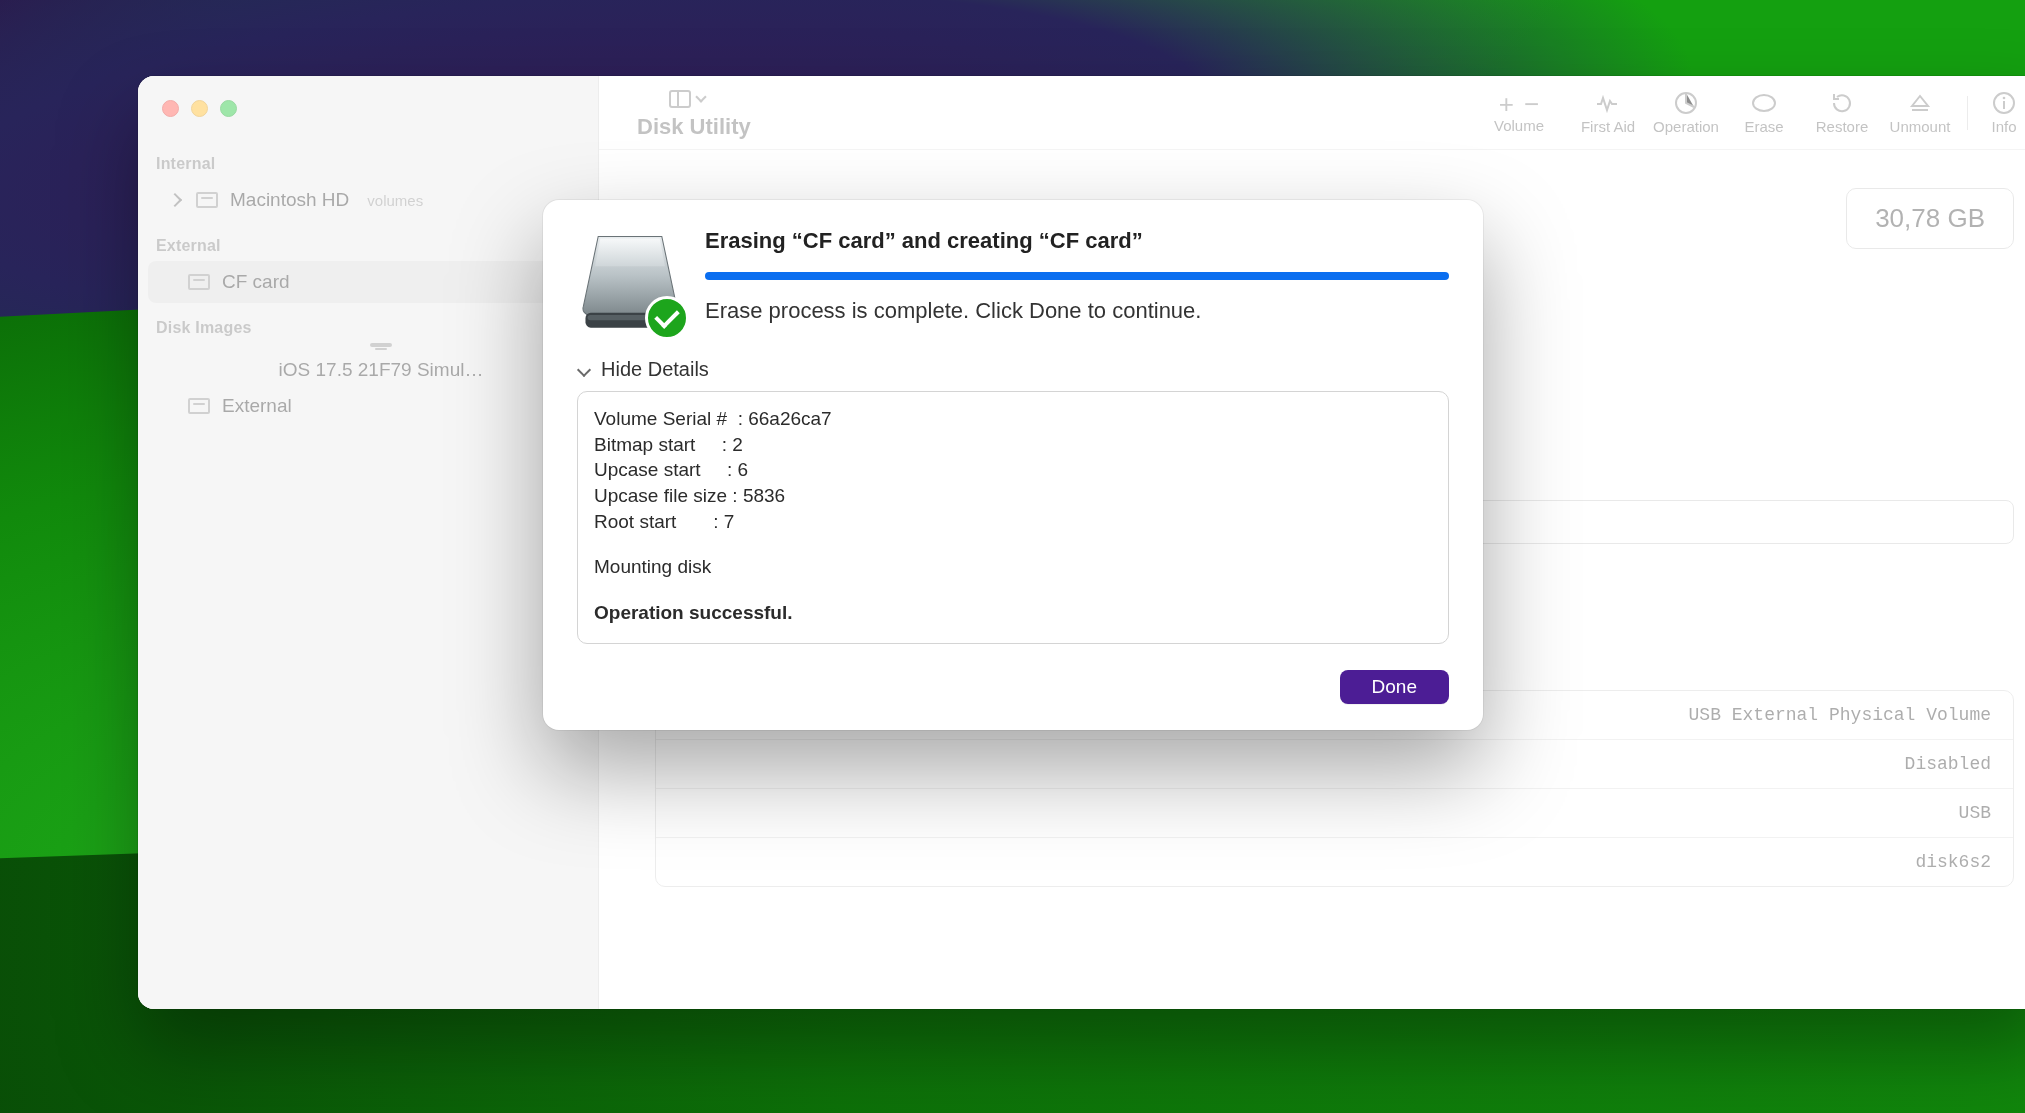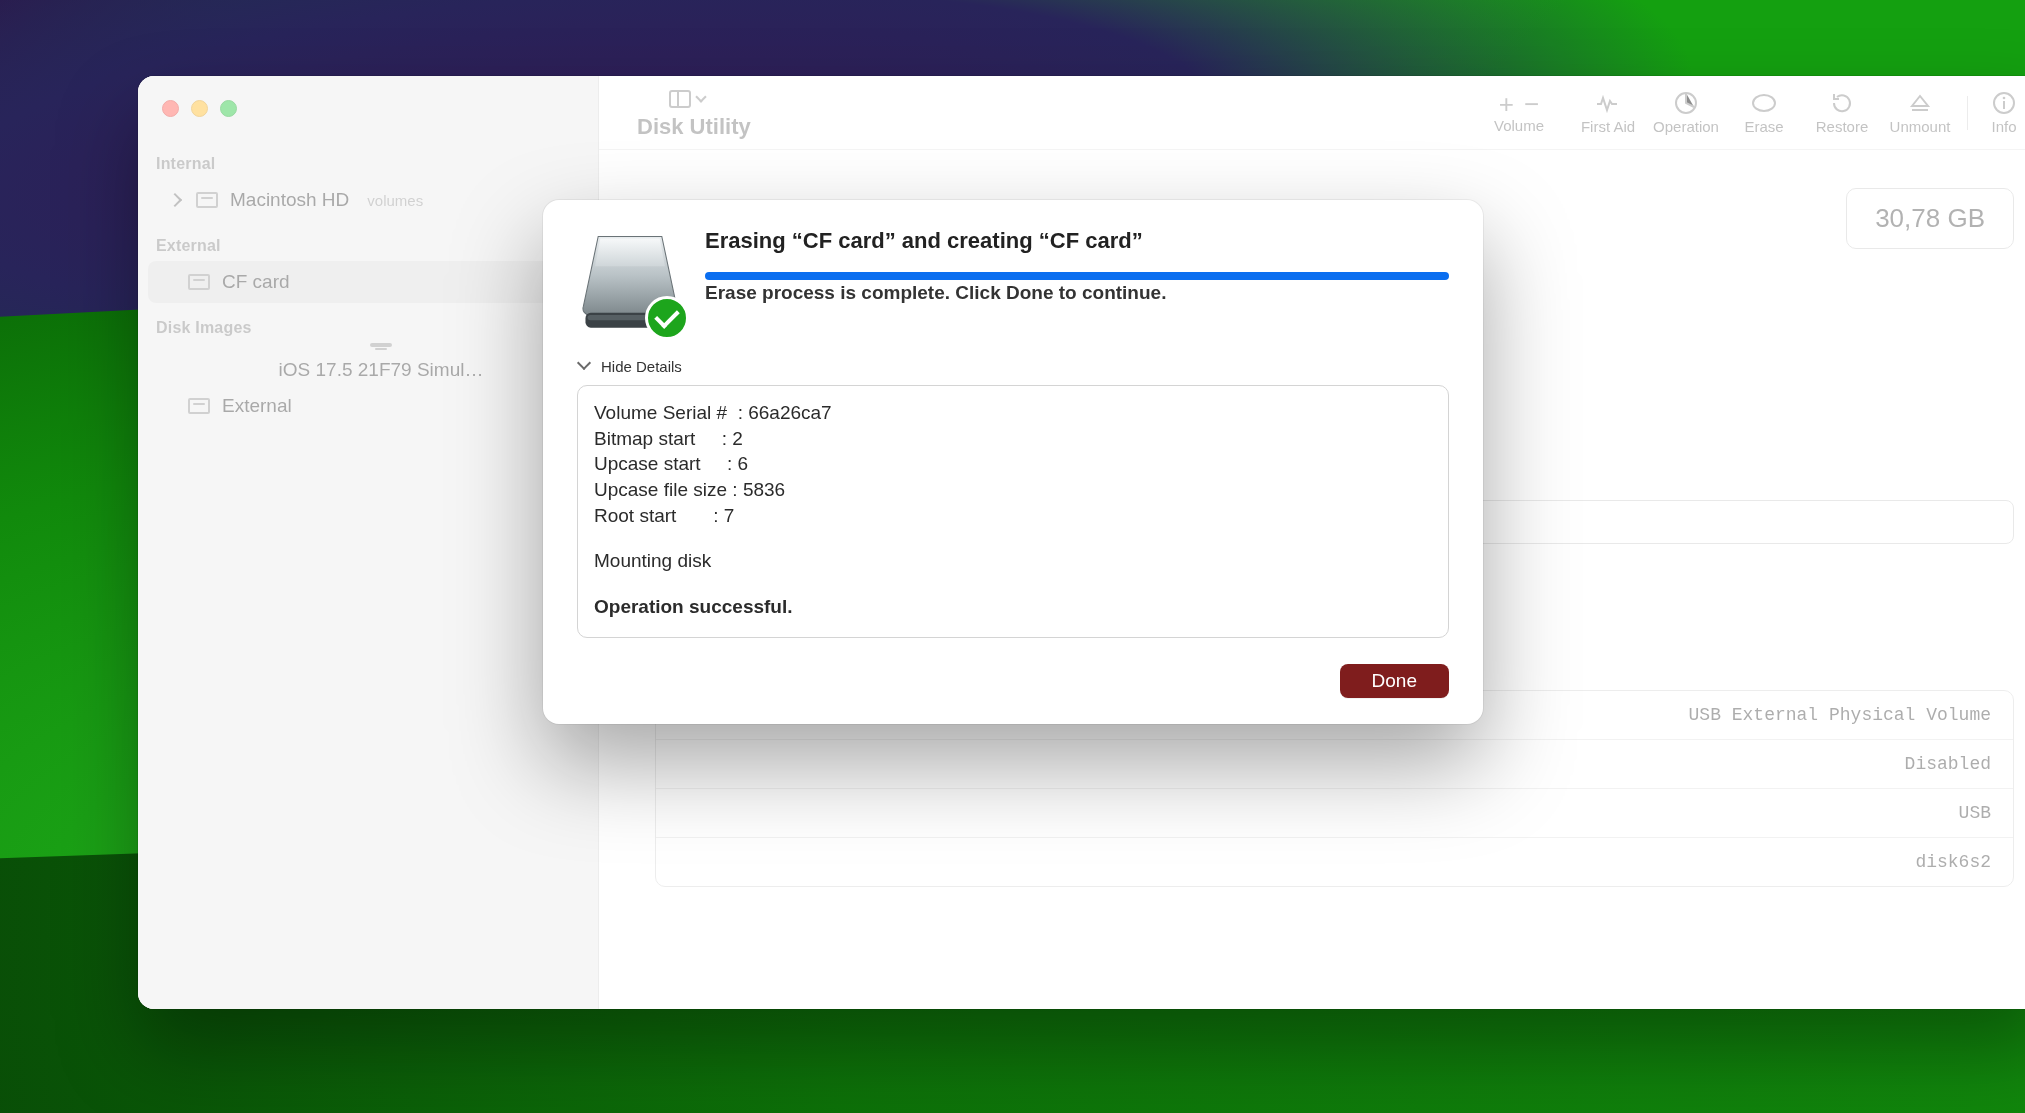--- a/index.html
+++ b/index.html
@@ -87,30 +87,30 @@
     z-index:10; padding:28px 34px 26px 34px;}
   .sheet-top{ display:flex; gap:22px; align-items:flex-start;}
   .drive-icon{ width:106px; height:106px; position:relative;}
   .drive-icon svg{width:100%;height:100%;}
   .chk{ position:absolute; right:-6px; bottom:-6px; width:44px;height:44px;border-radius:50%;
     background:#1da51c; border:3px solid #fff; display:flex;align-items:center;justify-content:center;}
   .chk::after{content:"";width:18px;height:10px;border-left:4px solid #fff;border-bottom:4px solid #fff;
     transform:rotate(-45deg);margin-top:-4px;}
   .sheet-hd{ font-size:22px; font-weight:700; color:#222; }
   .prog{ margin-top:18px; height:8px; border-radius:4px; background:#0a6ef0;}
-  .prog-msg{ margin-top:2px; font-size:19px; color:#333;font-weight:bold;}
-  .hide-row{ display:flex; gap:12px; margin:24px 0 10px 2px; font-size:15px; color:#333;}
+  .prog-msg{ margin-top:18px; font-size:22px; color:#333;}
+  .hide-row{ display:flex; align-items:center; gap:12px; margin:24px 0 10px 2px; font-size:20px; color:#333;}
   .hide-row .chev{width:10px;height:10px;border-right:2px solid #6a6a6a;border-bottom:2px solid #6a6a6a;transform:rotate(45deg);}
   .log{ border:1px solid #d4d4d4; border-radius:10px; padding:14px 16px 18px; font-size:19px;
     color:#2b2b2b; line-height:1.35; font-family:inherit;}
   .log .mono{ font-family:inherit; white-space:pre;}
   .log .gap{height:20px;}
   .log .bold{font-weight:700;}
   .done-row{ display:flex; justify-content:flex-end; margin-top:26px;}
-  .btn-done{ background:#7f1d1d; color:#fff; font-size:19px; padding:6px 32px; border:none;
+  .btn-done{ background:#4c1d95; color:#fff; font-size:19px; padding:6px 32px; border:none;
     border-radius:8px; box-shadow:0 1px 0 rgba(0,0,0,.05);}
 </style>
 </head>
 <body>
 
 <div class="bg-wave-1"></div>
 <div class="bg-wave-2"></div>
 <div class="bg-wave-3"></div>
 
 <div class="window">

